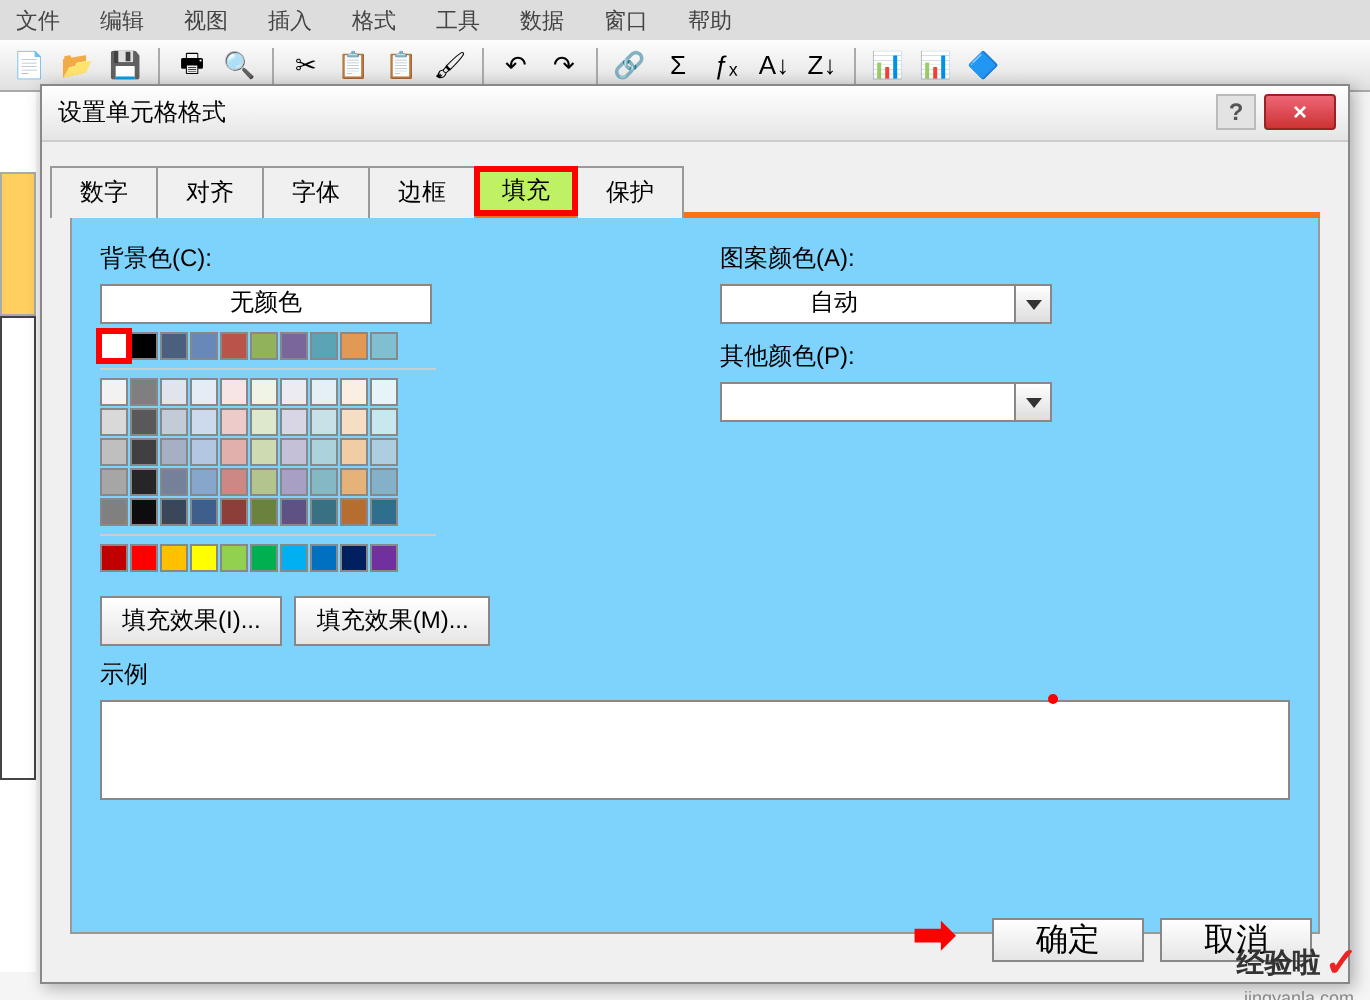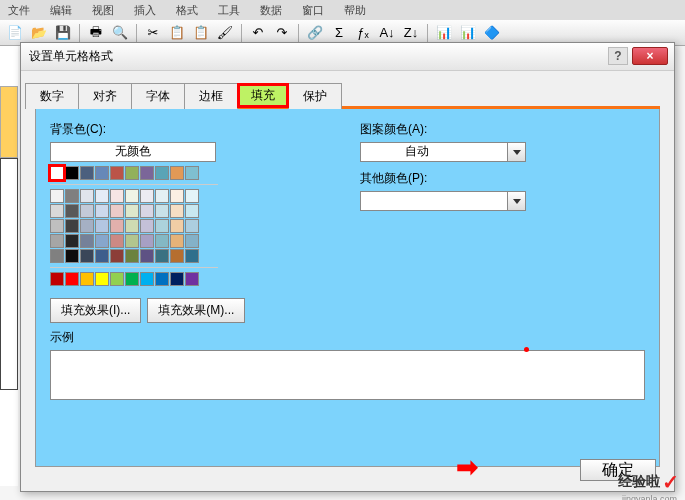--- a/index.html
+++ b/index.html
@@ -240,20 +240,21 @@
     <div class="example-section">
       <div class="label">示例</div>
       <div class="example-box"></div>
     </div>
   </div>
 
   <div class="red-arrow">➡</div>
 
   <div class="dialog-footer">
     <button class="dlg-btn">确定</button>
+    <button class="dlg-btn">取消</button>
   </div>
 </div>
 
 <div class="watermark">
   <span>经验啦</span>
     <span class="check">✓</span>
 </div>
 <div class="watermark-sub">jingyanla.com</div>
 
 </body></html>

